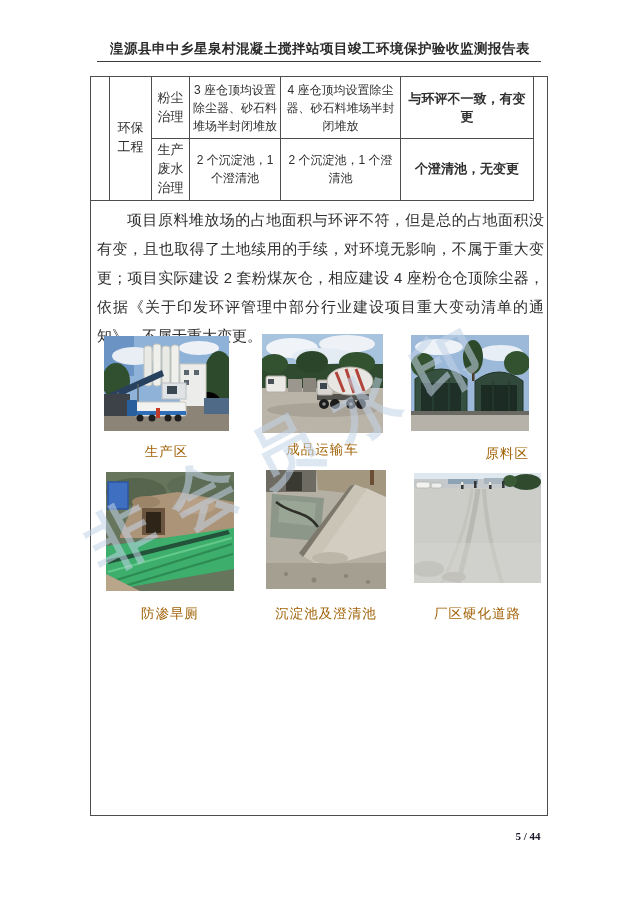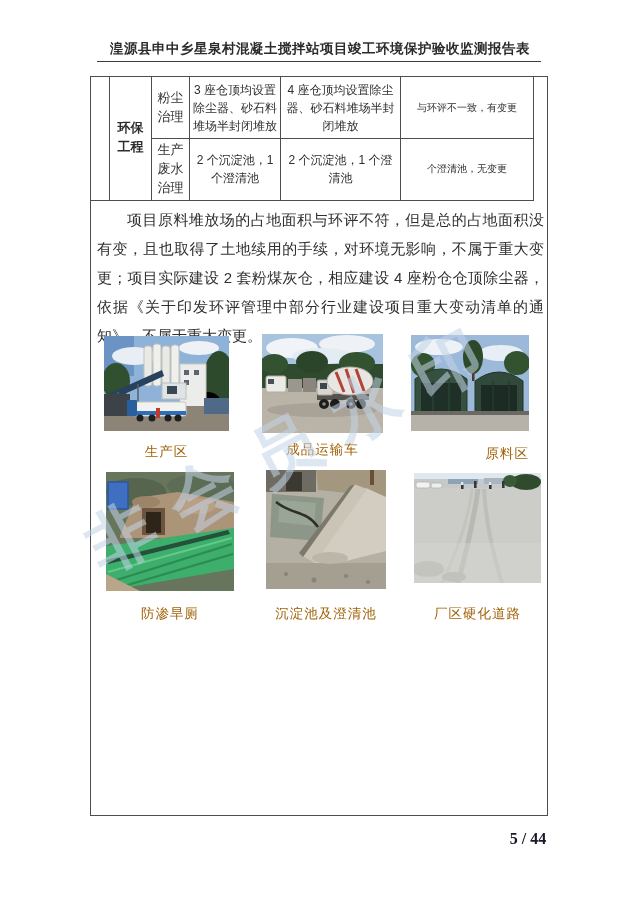--- a/index.html
+++ b/index.html
@@ -11,44 +11,44 @@
              font-size:13.5px;font-weight:bold;color:#2b2b2b;letter-spacing:.5px;}
   .doc-rule{position:absolute;top:61px;left:97px;width:444px;border-top:1.6px solid #3c3c3c;}
 
   .outer-box{position:absolute;left:90px;top:76px;width:458px;height:740px;
              border:1.6px solid #4d4d4d;box-sizing:border-box;background:#fff;}
 
   table.env{border-collapse:collapse;table-layout:fixed;position:absolute;left:-1px;top:-1px;}
   table.env td{border:1.4px solid #4d4d4d;text-align:center;vertical-align:middle;
                padding:2px 3px;box-sizing:border-box;color:#2e2e2e;}
   td.c0{width:19px;}
-  td.c1{width:42px;font-size:13px;line-height:1.45;font-weight:bold;}
+  td.c1{width:42px;font-size:13px;line-height:1.45;}
   td.c2{width:38px;font-size:13px;line-height:1.45;}
   td.c3{width:91px;font-size:12px;line-height:1.5;}
   td.c4{width:120px;font-size:12px;line-height:1.5;margin-left:24px;}
-  td.c5{width:133px;font-size:10px;}
+  td.c5{width:133px;font-size:13px;font-weight:bold;}
   tr.r1 td{height:62px;}
   tr.r2 td{height:58px;}
 
   .body-par{position:absolute;left:6px;top:128px;width:447px;
             font-size:15px;line-height:29px;text-align:justify;text-indent:2em;
             color:#2f2f2f;margin:0;}
 
   .fig{position:absolute;}
   .fig svg{display:block;width:100%;height:100%;}
   .cap{position:absolute;text-align:center;font-size:13.5px;color:#a16207;letter-spacing:1px;}
 
   .watermark{position:absolute;left:55px;top:400px;width:480px;text-align:center;
              font-size:68px;letter-spacing:24px;color:#c3d4e8;opacity:.55;
              transform:rotate(-28deg);transform-origin:center;white-space:nowrap;
              z-index:40;pointer-events:none;font-weight:bold;}
 
   .page-num{position:absolute;left:498px;top:830px;width:60px;text-align:center;
             font-family:"Liberation Serif","DejaVu Serif",serif;font-weight:bold;
-            font-size:16px;color:#19192b;}
+            font-size:11px;color:#19192b;}
 </style>
 </head>
 <body>
 
 <div class="page">
 
   <div class="doc-title">湟源县申中乡星泉村混凝土搅拌站项目竣工环境保护验收监测报告表</div>
   <div class="doc-rule"></div>
 
   <div class="outer-box">

